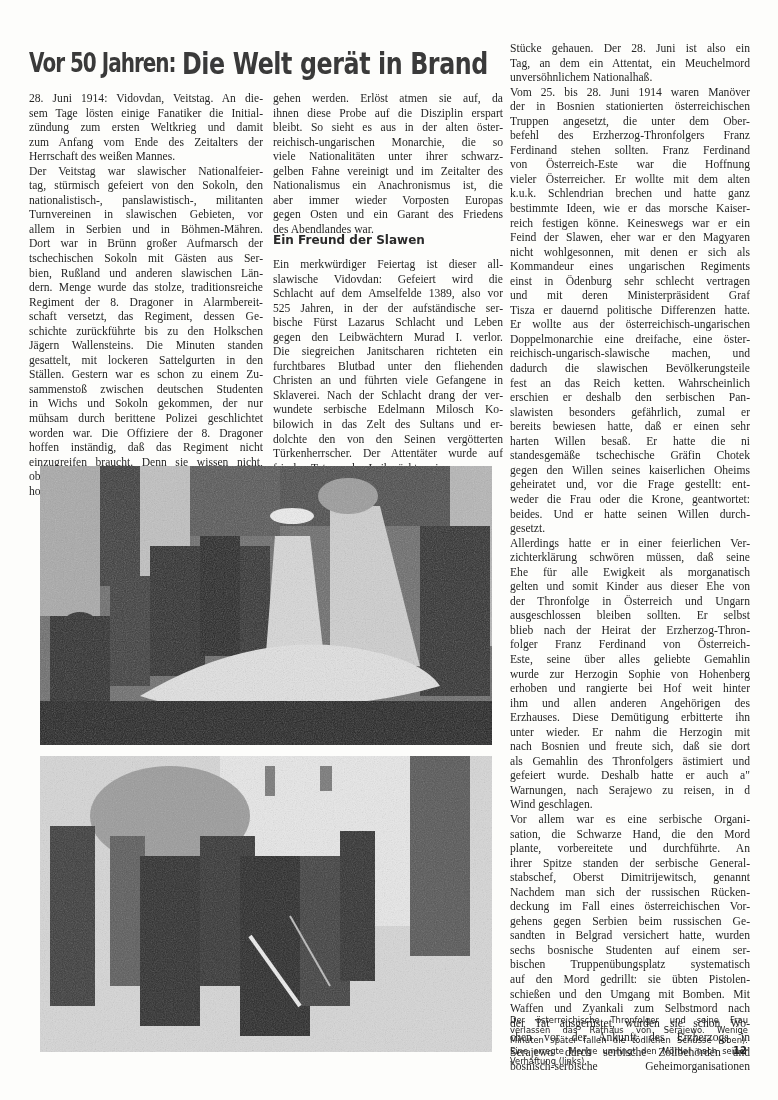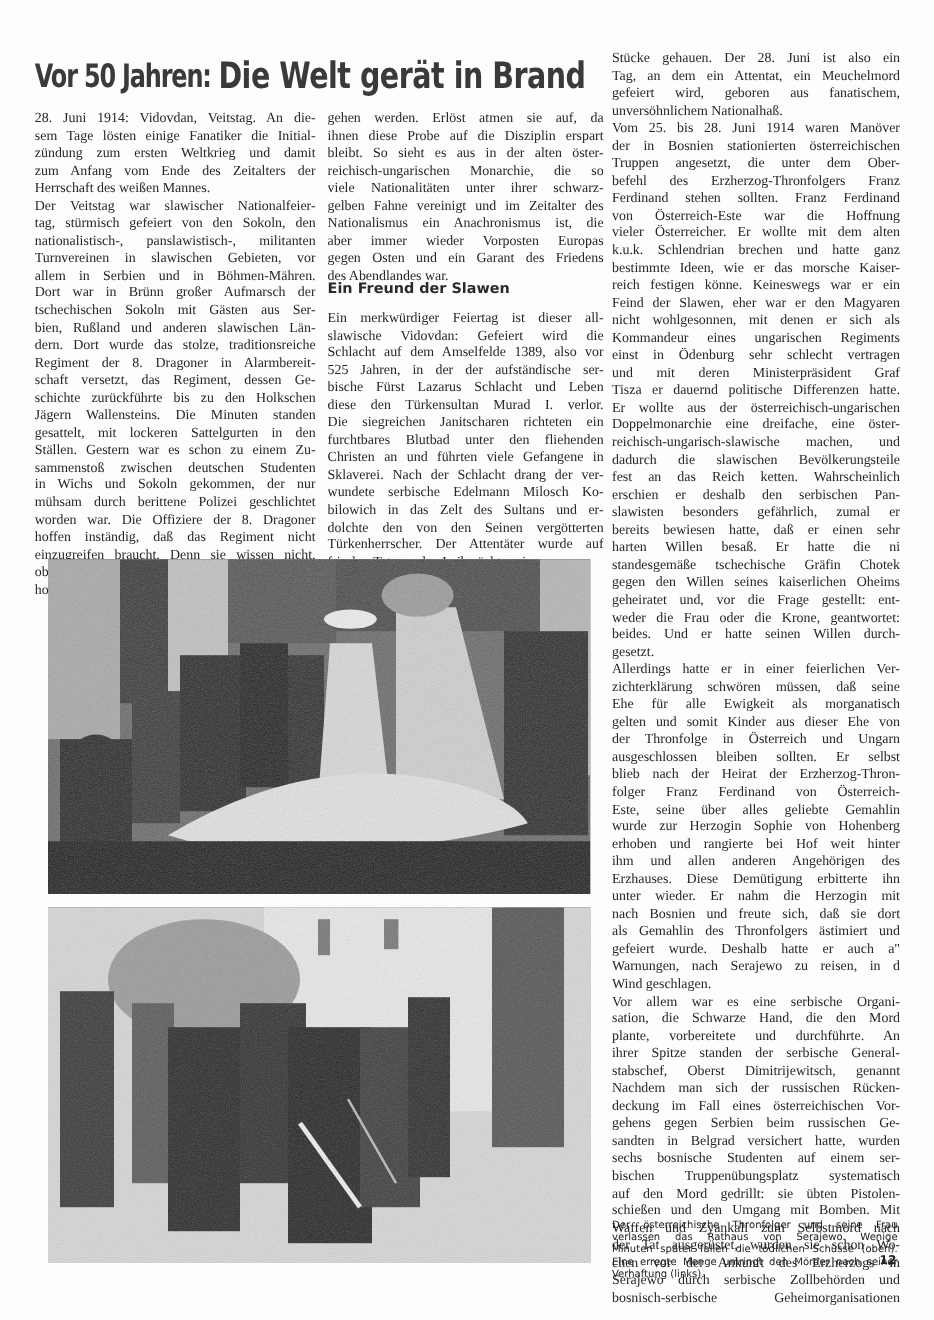--- a/index.html
+++ b/index.html
@@ -68,21 +68,21 @@
     <span class="line">zum Anfang vom Ende des Zeitalters der</span>
     <span class="line last">Herrschaft des weißen Mannes.</span>
     <span class="line">Der Veitstag war slawischer Nationalfeier-</span>
     <span class="line">tag, stürmisch gefeiert von den Sokoln, den</span>
     <span class="line">nationalistisch-, panslawistisch-, militanten</span>
     <span class="line">Turnvereinen in slawischen Gebieten, vor</span>
     <span class="line">allem in Serbien und in Böhmen-Mähren.</span>
     <span class="line">Dort war in Brünn großer Aufmarsch der</span>
     <span class="line">tschechischen Sokoln mit Gästen aus Ser-</span>
     <span class="line">bien, Rußland und anderen slawischen Län-</span>
-    <span class="line">dern. Dort wurde das stolze, traditionsreiche</span>
+    <span class="line">dern. Menge wurde das stolze, traditionsreiche</span>
     <span class="line">Regiment der 8. Dragoner in Alarmbereit-</span>
     <span class="line">schaft versetzt, das Regiment, dessen Ge-</span>
     <span class="line">schichte zurückführte bis zu den Holkschen</span>
     <span class="line">Jägern Wallensteins. Die Minuten standen</span>
     <span class="line">gesattelt, mit lockeren Sattelgurten in den</span>
     <span class="line">Ställen. Gestern war es schon zu einem Zu-</span>
     <span class="line">sammenstoß zwischen deutschen Studenten</span>
     <span class="line">in Wichs und Sokoln gekommen, der nur</span>
     <span class="line">mühsam durch berittene Polizei geschlichtet</span>
     <span class="line">worden war. Die Offiziere der 8. Dragoner</span>
@@ -103,35 +103,34 @@
     <span class="line">gegen Osten und ein Garant des Friedens</span>
     <span class="line last">des Abendlandes war.</span>
   </div>
 <div class="subhead">Ein Freund der Slawen</div>
 <div class="col" id="col2b">
     <span class="line">Ein merkwürdiger Feiertag ist dieser all-</span>
     <span class="line">slawische Vidovdan: Gefeiert wird die</span>
     <span class="line">Schlacht auf dem Amselfelde 1389, also vor</span>
     <span class="line">525 Jahren, in der der aufständische ser-</span>
     <span class="line">bische Fürst Lazarus Schlacht und Leben</span>
-    <span class="line">diese den Türkensultan Murad I. verlor.</span>
+    <span class="line">gegen den Leibwächtern Murad I. verlor.</span>
     <span class="line">Die siegreichen Janitscharen richteten ein</span>
     <span class="line">furchtbares Blutbad unter den fliehenden</span>
     <span class="line">Christen an und führten viele Gefangene in</span>
     <span class="line">Sklaverei. Nach der Schlacht drang der ver-</span>
     <span class="line">wundete serbische Edelmann Milosch Ko-</span>
     <span class="line">bilowich in das Zelt des Sultans und er-</span>
     <span class="line">dolchte den von den Seinen vergötterten</span>
     <span class="line">Türkenherrscher. Der Attentäter wurde auf</span>
     <span class="line last">frischer Tat von den Leibwächtern in</span>
   </div>
 <div class="col" id="col3">
     <span class="line">Stücke gehauen. Der 28. Juni ist also ein</span>
     <span class="line">Tag, an dem ein Attentat, ein Meuchelmord</span>
-    <span class="line">gefeiert wird, geboren aus fanatischem,</span>
     <span class="line last">unversöhnlichem Nationalhaß.</span>
     <span class="line">Vom 25. bis 28. Juni 1914 waren Manöver</span>
     <span class="line">der in Bosnien stationierten österreichischen</span>
     <span class="line">Truppen angesetzt, die unter dem Ober-</span>
     <span class="line">befehl des Erzherzog-Thronfolgers Franz</span>
     <span class="line">Ferdinand stehen sollten. Franz Ferdinand</span>
     <span class="line">von Österreich-Este war die Hoffnung</span>
     <span class="line">vieler Österreicher. Er wollte mit dem alten</span>
     <span class="line">k.u.k. Schlendrian brechen und hatte ganz</span>
     <span class="line">bestimmte Ideen, wie er das morsche Kaiser-</span>

